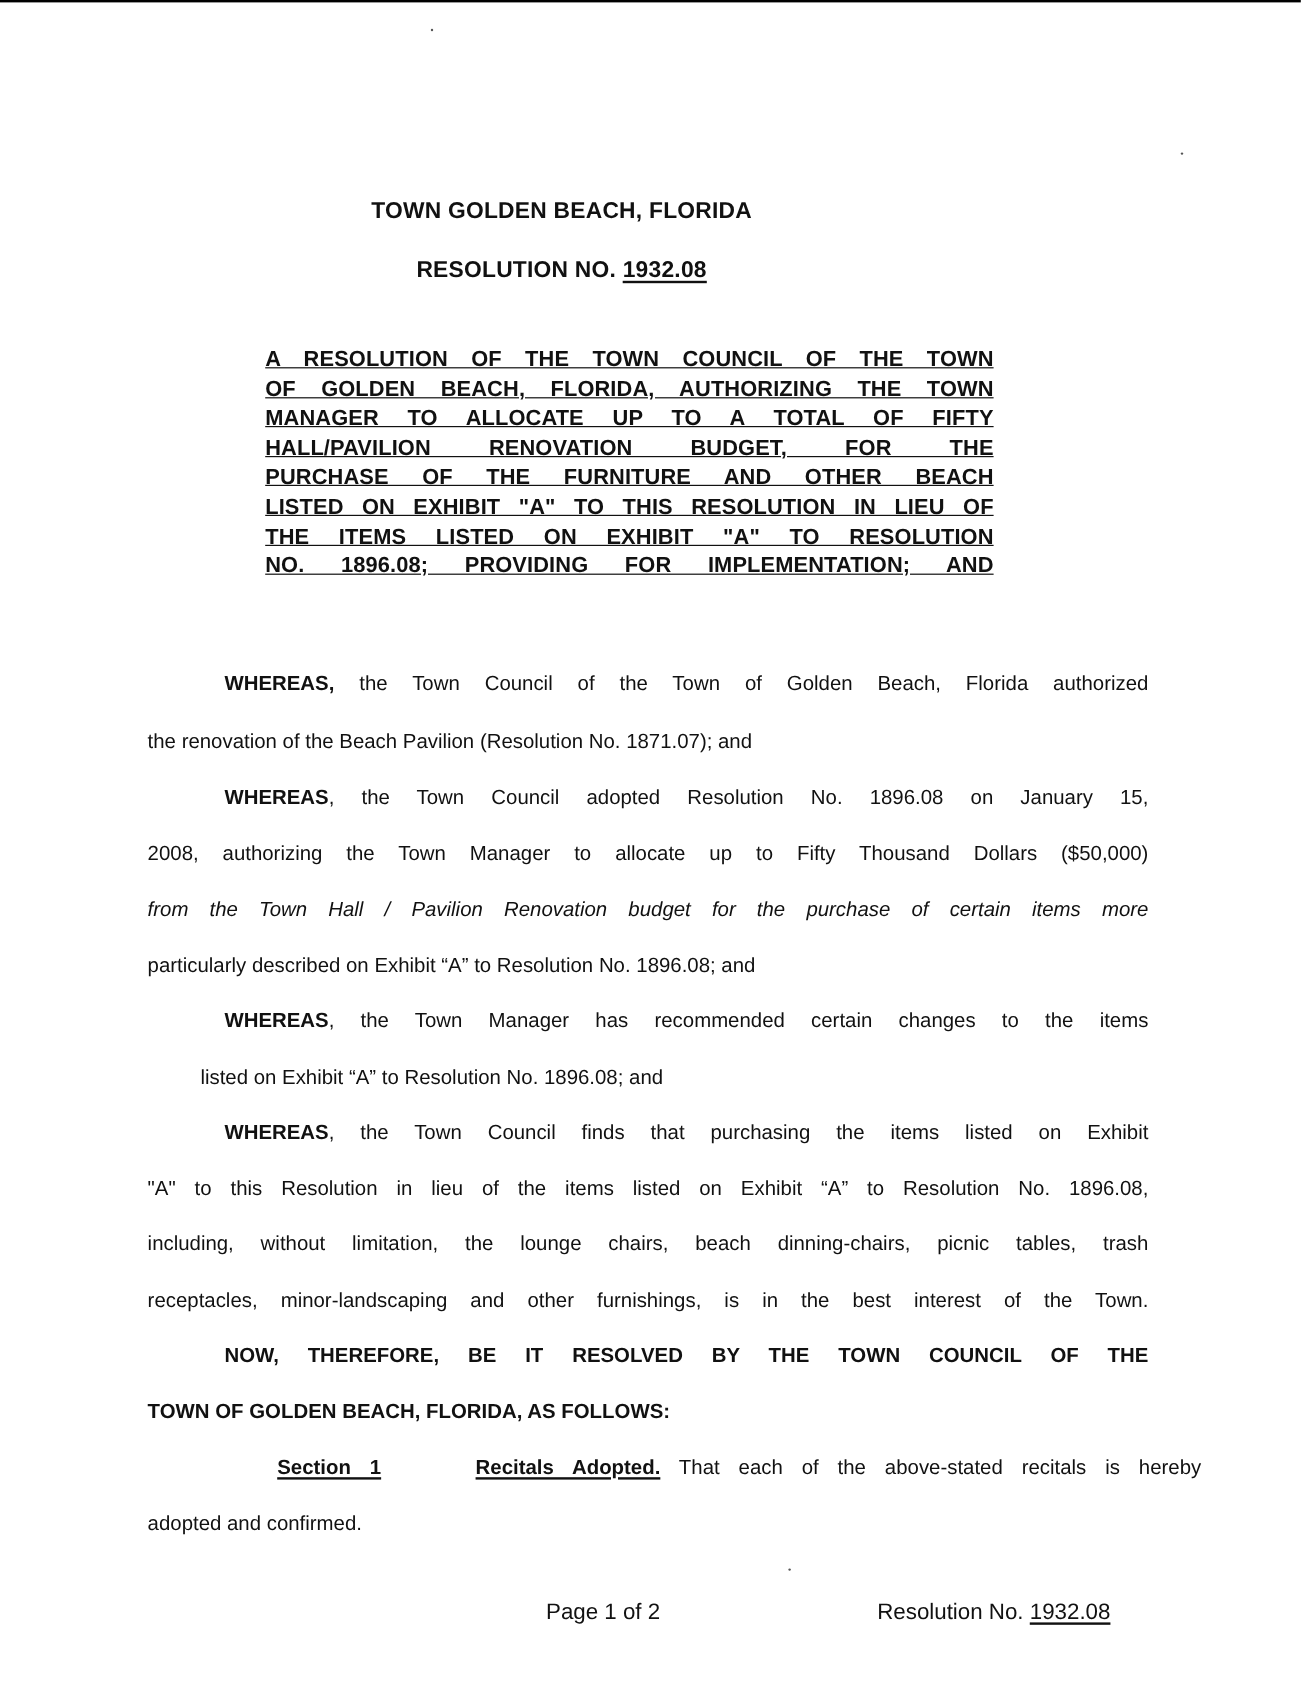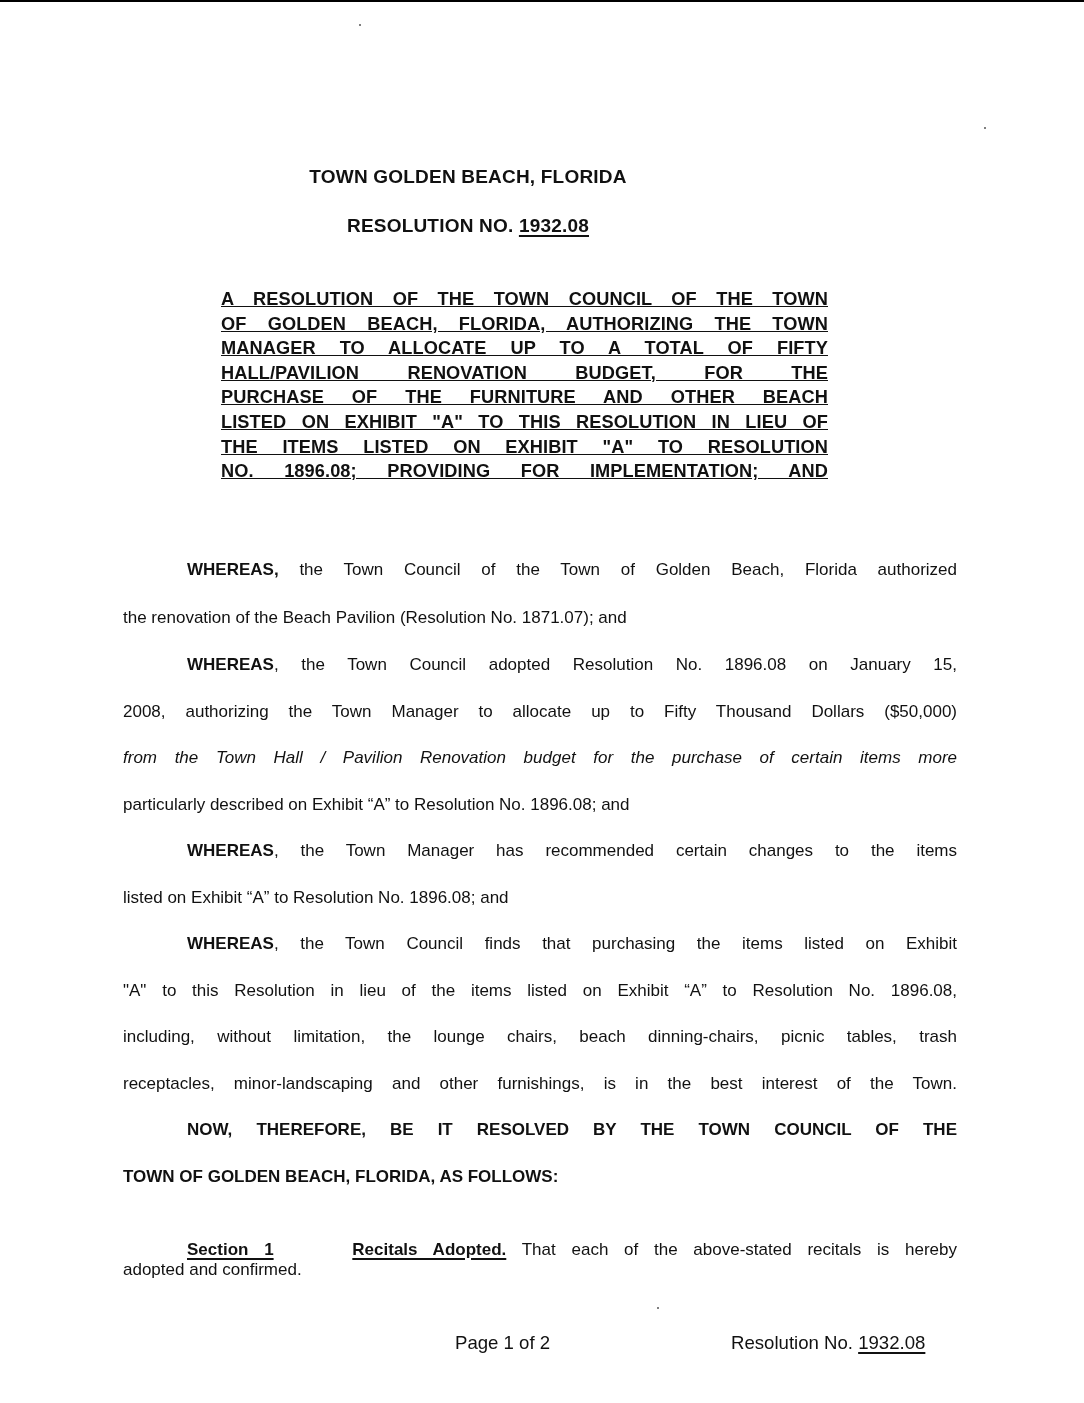--- a/index.html
+++ b/index.html
@@ -122,31 +122,31 @@
     <span>the Town Council of the Town of Golden Beach, Florida authorized</span>
   </div>
   <div class="line last" style="top:606px;">the renovation of the Beach Pavilion (Resolution No. 1871.07); and</div>
 
   <div class="line indent" style="top:653px;"><span class="b">WHEREAS</span><span>, the Town Council adopted Resolution No. 1896.08 on January 15,</span></div>
   <div class="line" style="top:700px;">2008, authorizing the Town Manager to allocate up to Fifty Thousand Dollars ($50,000)</div>
   <div class="line" style="top:746px;font-style:italic;">from the Town Hall / Pavilion Renovation budget for the purchase of certain items more</div>
   <div class="line last" style="top:793px;">particularly described on Exhibit “A” to Resolution No. 1896.08; and</div>
 
   <div class="line indent" style="top:839px;"><span class="b">WHEREAS</span><span>, the Town Manager has recommended certain changes to the items</span></div>
-  <div class="line last" style="top:886px;">listed on Exhibit “A” to Resolution No. 1896.08; and</div>
+  <div class="line last" style="top:886px;margin-left:44px;">listed on Exhibit “A” to Resolution No. 1896.08; and</div>
 
   <div class="line indent" style="top:932px;"><span class="b">WHEREAS</span><span>, the Town Council finds that purchasing the items listed on Exhibit</span></div>
   <div class="line" style="top:979px;">"A" to this Resolution in lieu of the items listed on Exhibit “A” to Resolution No. 1896.08,</div>
   <div class="line" style="top:1025px;">including, without limitation, the lounge chairs, beach dinning-chairs, picnic tables, trash</div>
   <div class="line" style="top:1072px;">receptacles, minor-landscaping and other furnishings, is in the best interest of the Town.</div>
 
   <div class="line indent b" style="top:1118px;">NOW, THEREFORE, BE IT RESOLVED BY THE TOWN COUNCIL OF THE</div>
   <div class="line last b" style="top:1165px;">TOWN OF GOLDEN BEACH, FLORIDA, AS FOLLOWS:</div>
 
-  <div class="line indent" style="top:1238px;"><span class="b u">Section 1</span>&nbsp;&nbsp;&nbsp;&nbsp;&nbsp;<span class="b u">Recitals Adopted.</span> <span>That each of the above-stated recitals is hereby</span></div>
+  <div class="line indent" style="top:1211px;margin-left:44px;"><span class="b u">Section 1</span>&nbsp;&nbsp;&nbsp;&nbsp;&nbsp;<span class="b u">Recitals Adopted.</span> <span>That each of the above-stated recitals is hereby</span></div>
   <div class="line last" style="top:1258px;">adopted and confirmed.</div>
 
   <div class="footer-page">Page 1 of 2</div>
   <div class="footer-res">
     <span>Resolution No.</span>
     <span class="u">1932.08</span>
   </div>
 </div>
 
 </body></html>

